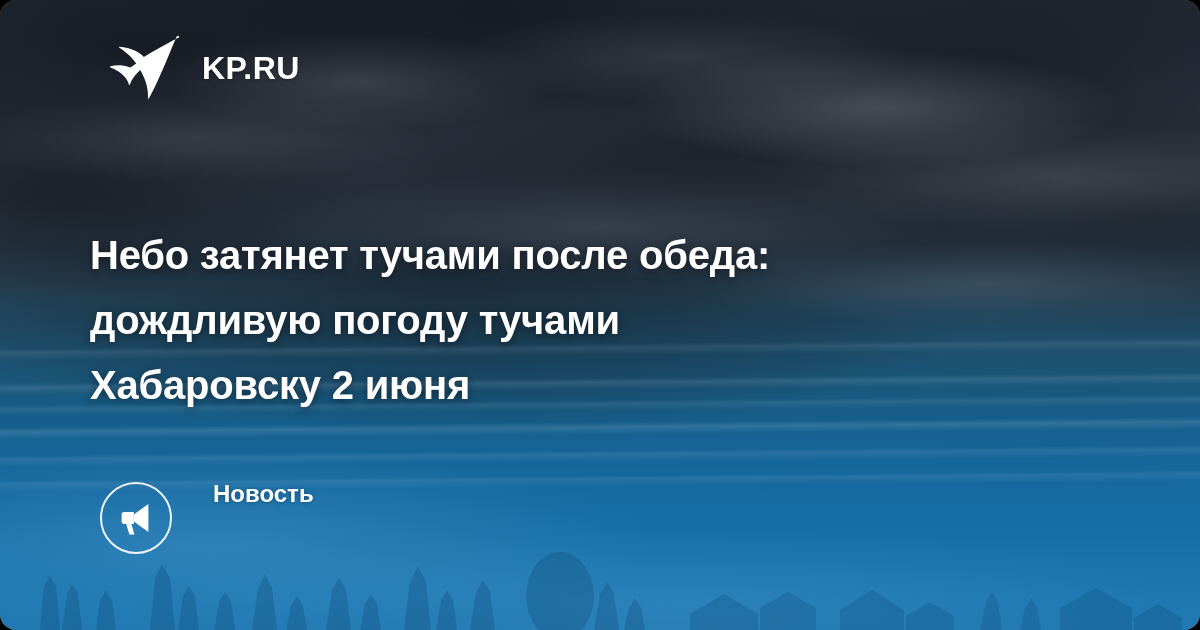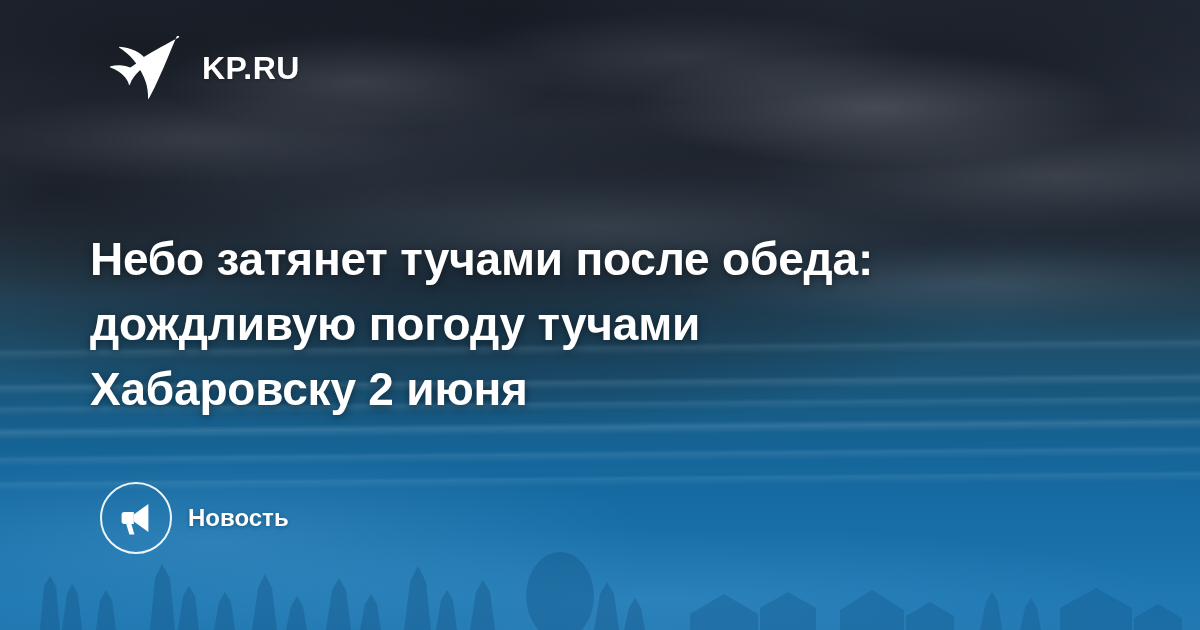--- a/index.html
+++ b/index.html
@@ -7,20 +7,21 @@
     padding: 0;
     background: #000;
   }
   #share-card {
     position: relative;
     width: 1200px;
     height: 630px;
     overflow: hidden;
     font-family: "Liberation Sans", sans-serif;
     background: #a16207;
+    border-radius: 16px;
   }
 
   
   .bg-layer {
     position: absolute;
     inset: 0;
     pointer-events: none;
   }
 
   
@@ -125,36 +126,36 @@
     text-shadow: 0 1px 3px rgba(0,0,0,0.35);
   }
 
   
   .headline {
     position: absolute;
     left: 90px;
     top: 196px;
     width: 1010px;
     color: #ffffff;
-    font-size: 46px;
+    font-size: 40px;
     font-weight: bold;
     line-height: 65px;
     letter-spacing: -0.2px;
     text-shadow: 0 2px 8px rgba(0,0,0,0.45);
   }
   .headline-line { display: block; white-space: nowrap; }
 
   
   .badge-row {
     position: absolute;
     left: 100px;
     top: 482px;
     display: flex;
-    align-items: center;
-    gap: 16px;
+    align-items: flex-start;
+    gap: 41px;
   }
   .badge-circle {
     width: 72px;
     height: 72px;
     border-radius: 50%;
     border: 2px solid rgba(255,255,255,0.92);
     display: flex;
     align-items: center;
     justify-content: center;
     box-sizing: border-box;

